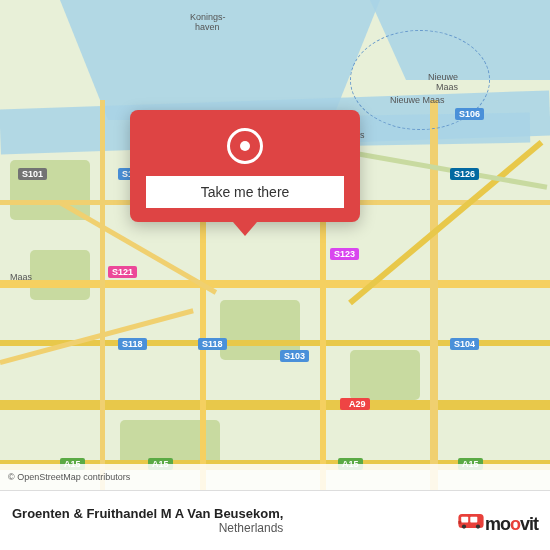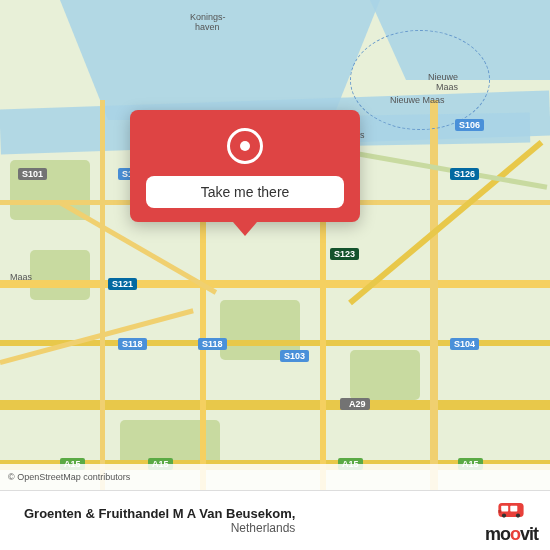--- a/index.html
+++ b/index.html
@@ -222,21 +222,21 @@
       width: 10px;
       height: 10px;
       background: white;
       border-radius: 50%;
     }
 
     .popup-btn {
       background: white;
       color: #333;
       border: none;
-      border-radius: 8px;
+      border-radius: 0;
       padding: 8px 20px;
       font-size: 14px;
       font-weight: 500;
       cursor: pointer;
       width: 100%;
       text-align: center;
     }
 
     
     .popup::after {
@@ -277,31 +277,30 @@
       justify-content: space-between;
     }
     .footer-text {
       display: flex;
       flex-direction: column;
     }
     .footer-name {
       font-size: 13px;
       font-weight: 600;
       color: #222;
-      margin-left: 12px;
     }
     .footer-country {
       font-size: 12px;
       color: #555;
       text-align: right;
     }
     .footer-logo {
       display: flex;
-      flex-direction: column;
-      align-items: center;
+      flex-direction: row;
+      align-items: flex-end;
     }
     .moovit-logo {
       font-size: 18px;
       font-weight: bold;
       color: #222;
       letter-spacing: -1px;
     }
     .moovit-logo span {
       color: #e8403a;
     }
@@ -361,32 +360,32 @@
   <div class="r-diag2"></div>
   <div class="r-diag3"></div>
   <div class="r-diag4"></div>
 
   <div class="dashed-outline" style="top:30px;right:60px;width:140px;height:100px;"></div>
 
   <div id="road-badges-container">
       <div class="road-badge" style="top: 168px; left: 18px; background: #737373;">S101</div>
       <div class="road-badge" style="top: 168px; left: 118px; background: rgb(74, 144, 217);">S103</div>
       <div class="road-badge" style="top: 350px; left: 280px; background: rgb(74, 144, 217);">S103</div>
-      <div class="road-badge" style="top: 278px; left: 108px; background: #0369a1;">S121</div>
+      <div class="road-badge" style="top: 266px; left: 108px; background: #ec4899;">S121</div>
       <div class="road-badge" style="top: 338px; left: 118px; background: rgb(74, 144, 217);">S118</div>
       <div class="road-badge" style="top: 338px; left: 198px; background: rgb(74, 144, 217);">S118</div>
-      <div class="road-badge" style="top: 248px; left: 330px; background: #14532d;">S123</div>
+      <div class="road-badge" style="top: 248px; left: 330px; background: #d946ef;">S123</div>
       <div class="road-badge" style="top: 168px; left: 450px; background: #0369a1;">S126</div>
       <div class="road-badge" style="top: 338px; left: 450px; background: rgb(74, 144, 217); text-align: right;">S104</div>
       <div class="road-badge road-badge-green" style="top: 458px; left: 60px; background: rgb(90, 170, 68);">A15</div>
       <div class="road-badge road-badge-green" style="top: 458px; left: 148px; background: rgb(90, 170, 68);">A15</div>
       <div class="road-badge road-badge-green" style="top: 458px; left: 338px; background: rgb(90, 170, 68);">A15</div>
       <div class="road-badge road-badge-green" style="top: 458px; left: 458px; background: rgb(90, 170, 68);">A15</div>
-      <div class="road-badge road-badge-green" style="top: 398px; left: 340px; background: #737373; padding-left: 9px;">A29</div>
-      <div class="road-badge" style="top: 108px; left: 455px; background: rgb(74, 144, 217); margin-top: 11px;">S106</div>
+      <div class="road-badge road-badge-green" style="top: 398px; left: 340px; background: #ef4444; padding-left: 9px;">A29</div>
+      <div class="road-badge" style="top: 108px; left: 455px; background: rgb(74, 144, 217);">S106</div>
     </div>
 
   <div id="map-labels-container">
       <div class="map-label" style="top: 272px; left: 10px;">Maas</div>
       <div class="map-label" style="top: 130px; left: 310px;">Nieuwe Maas</div>
       <div class="map-label" style="top: 95px; left: 390px;">Nieuwe Maas</div>
       <div class="map-label" style="top: 12px; left: 190px;">Konings-</div>
       <div class="map-label" style="top: 22px; left: 195px;">haven</div>
       <div class="map-label" style="top: 72px; left: 428px;">Nieuwe</div>
       <div class="map-label" style="top: 82px; left: 436px;">Maas</div>

